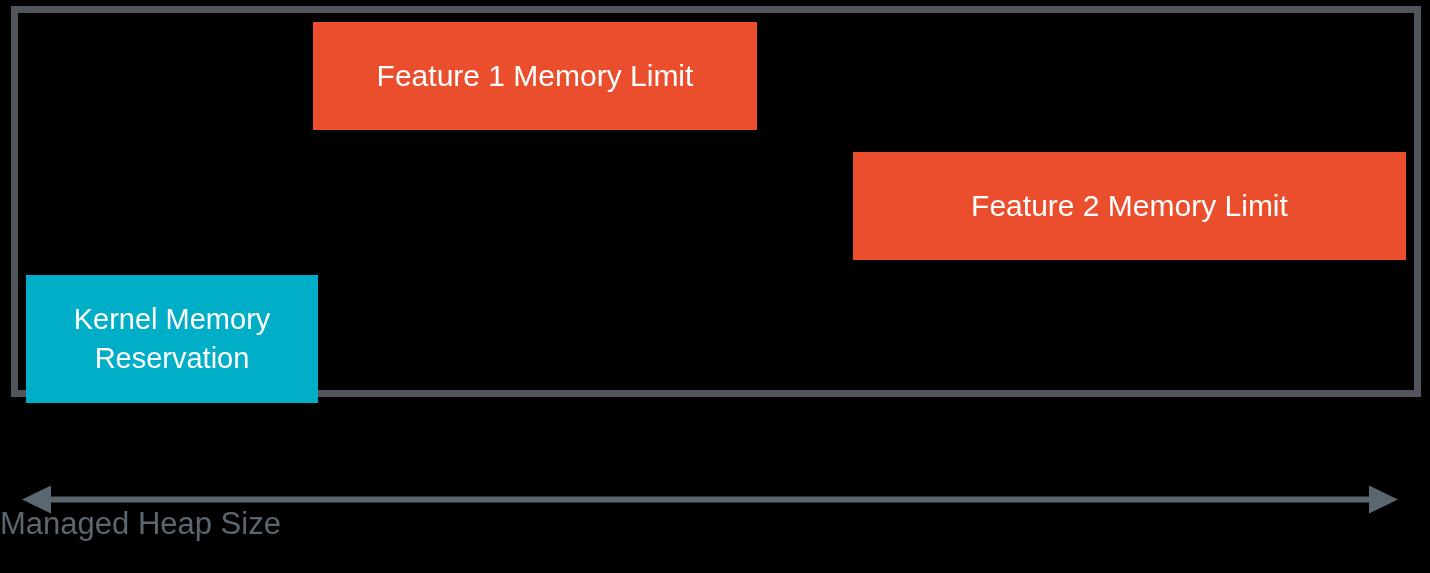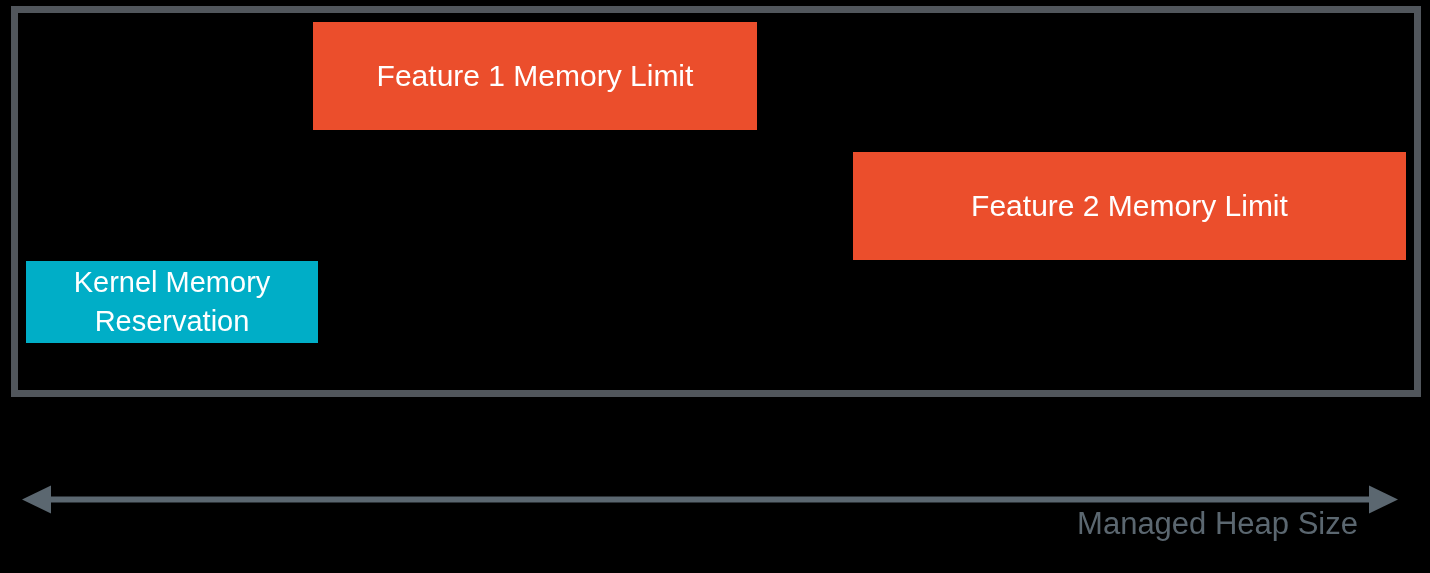--- a/index.html
+++ b/index.html
@@ -50,43 +50,43 @@
   }
   .box-feature2 {
     left: 835px;
     top: 139px;
     width: 553px;
     height: 108px;
   }
   .box-kernel {
     background: #00AEC7;
     left: 8px;
-    top: 248px;
+    top: 262px;
     width: 292px;
-    height: 82px;
+    height: 128px;
     font-size: 29px;
     line-height: 1.35;
     padding: 2px 10px;
     box-sizing: border-box;
   }
   
   .heap-arrow-svg {
     position: absolute;
     left: 0;
     top: 470px;
     width: 1430px;
     height: 60px;
     display: block;
   }
   .axis-label {
     position: absolute;
     top: 506px;
     left: 0;
     width: 1358px;
-    text-align: right;
+    text-align: left;
     font-size: 31px;
     color: #5B6770;
   }
 </style>
 </head>
 <body>
 
 <div class="figure">
 
   <div class="heap-container">

